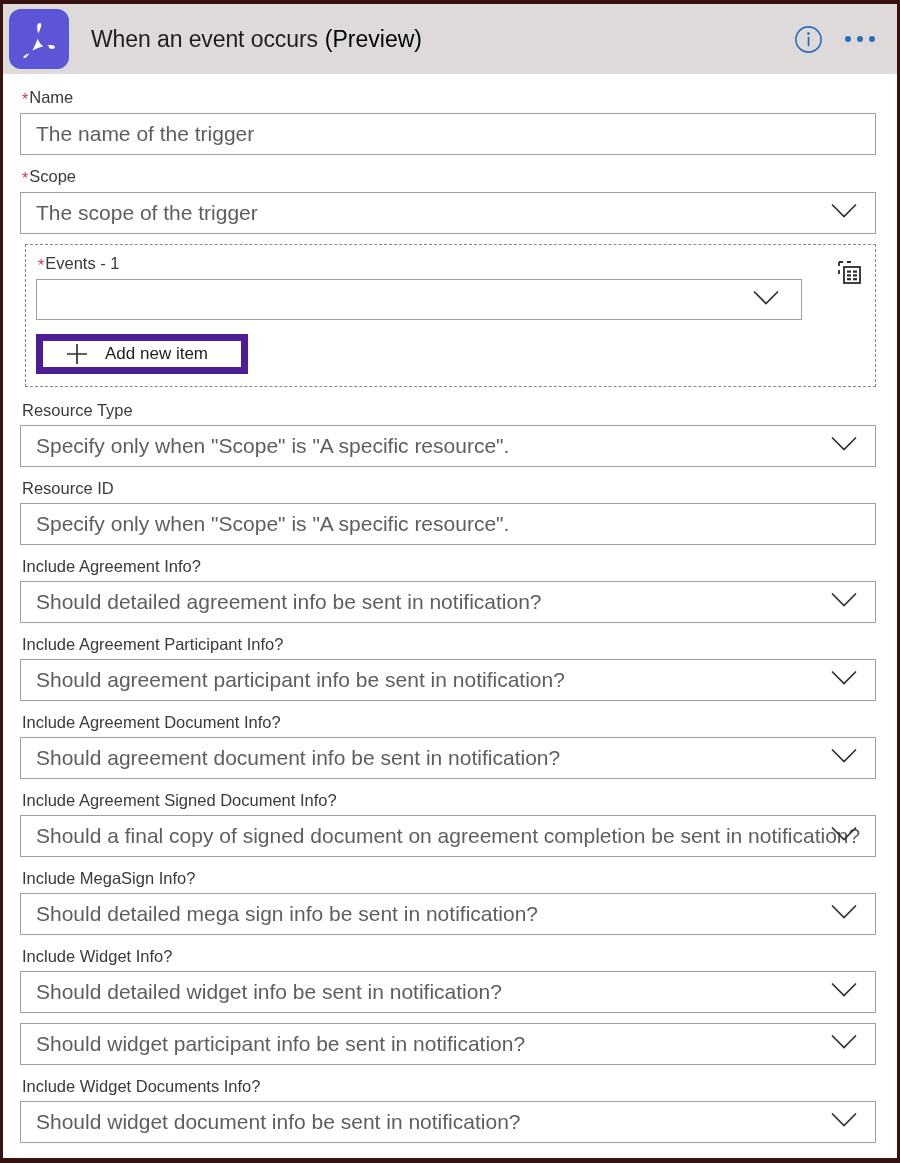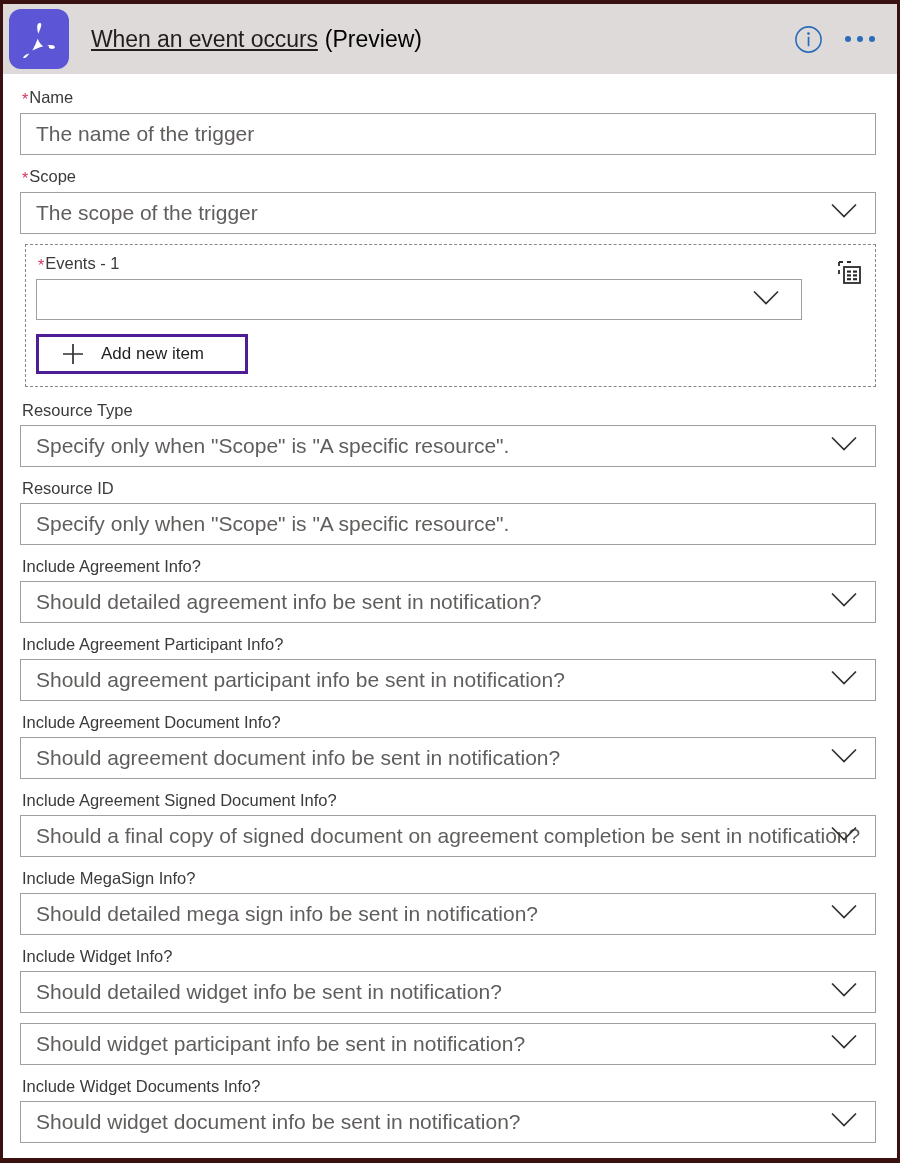--- a/index.html
+++ b/index.html
@@ -49,21 +49,20 @@
     flex: none;
   }
   .app-logo svg { display: block; }
 
   .header-title {
     margin-left: 22px;
     font-size: 23px;
     color: #201f1e;
     white-space: nowrap;
     letter-spacing: -0.1px;
-    text-decoration: underline;
   }
   .header-preview {
     margin-left: 7px;
     font-size: 23px;
     color: #000000;
     white-space: nowrap;
   }
   .header-actions {
     margin-left: auto;
     display: flex;
@@ -162,21 +161,21 @@
     align-items: center;
     justify-content: center;
     cursor: pointer;
   }
 
   .add-btn {
     margin-top: 14px;
     box-sizing: border-box;
     width: 212px;
     height: 40px;
-    border: 3px solid #4c1d95;
+    border: 7px solid #4c1d95;
     background: #ffffff;
     display: flex;
     align-items: center;
     cursor: pointer;
   }
   .add-btn .plus {
     margin-left: 22px;
     display: flex; align-items: center;
   }
   .add-btn .add-label {

